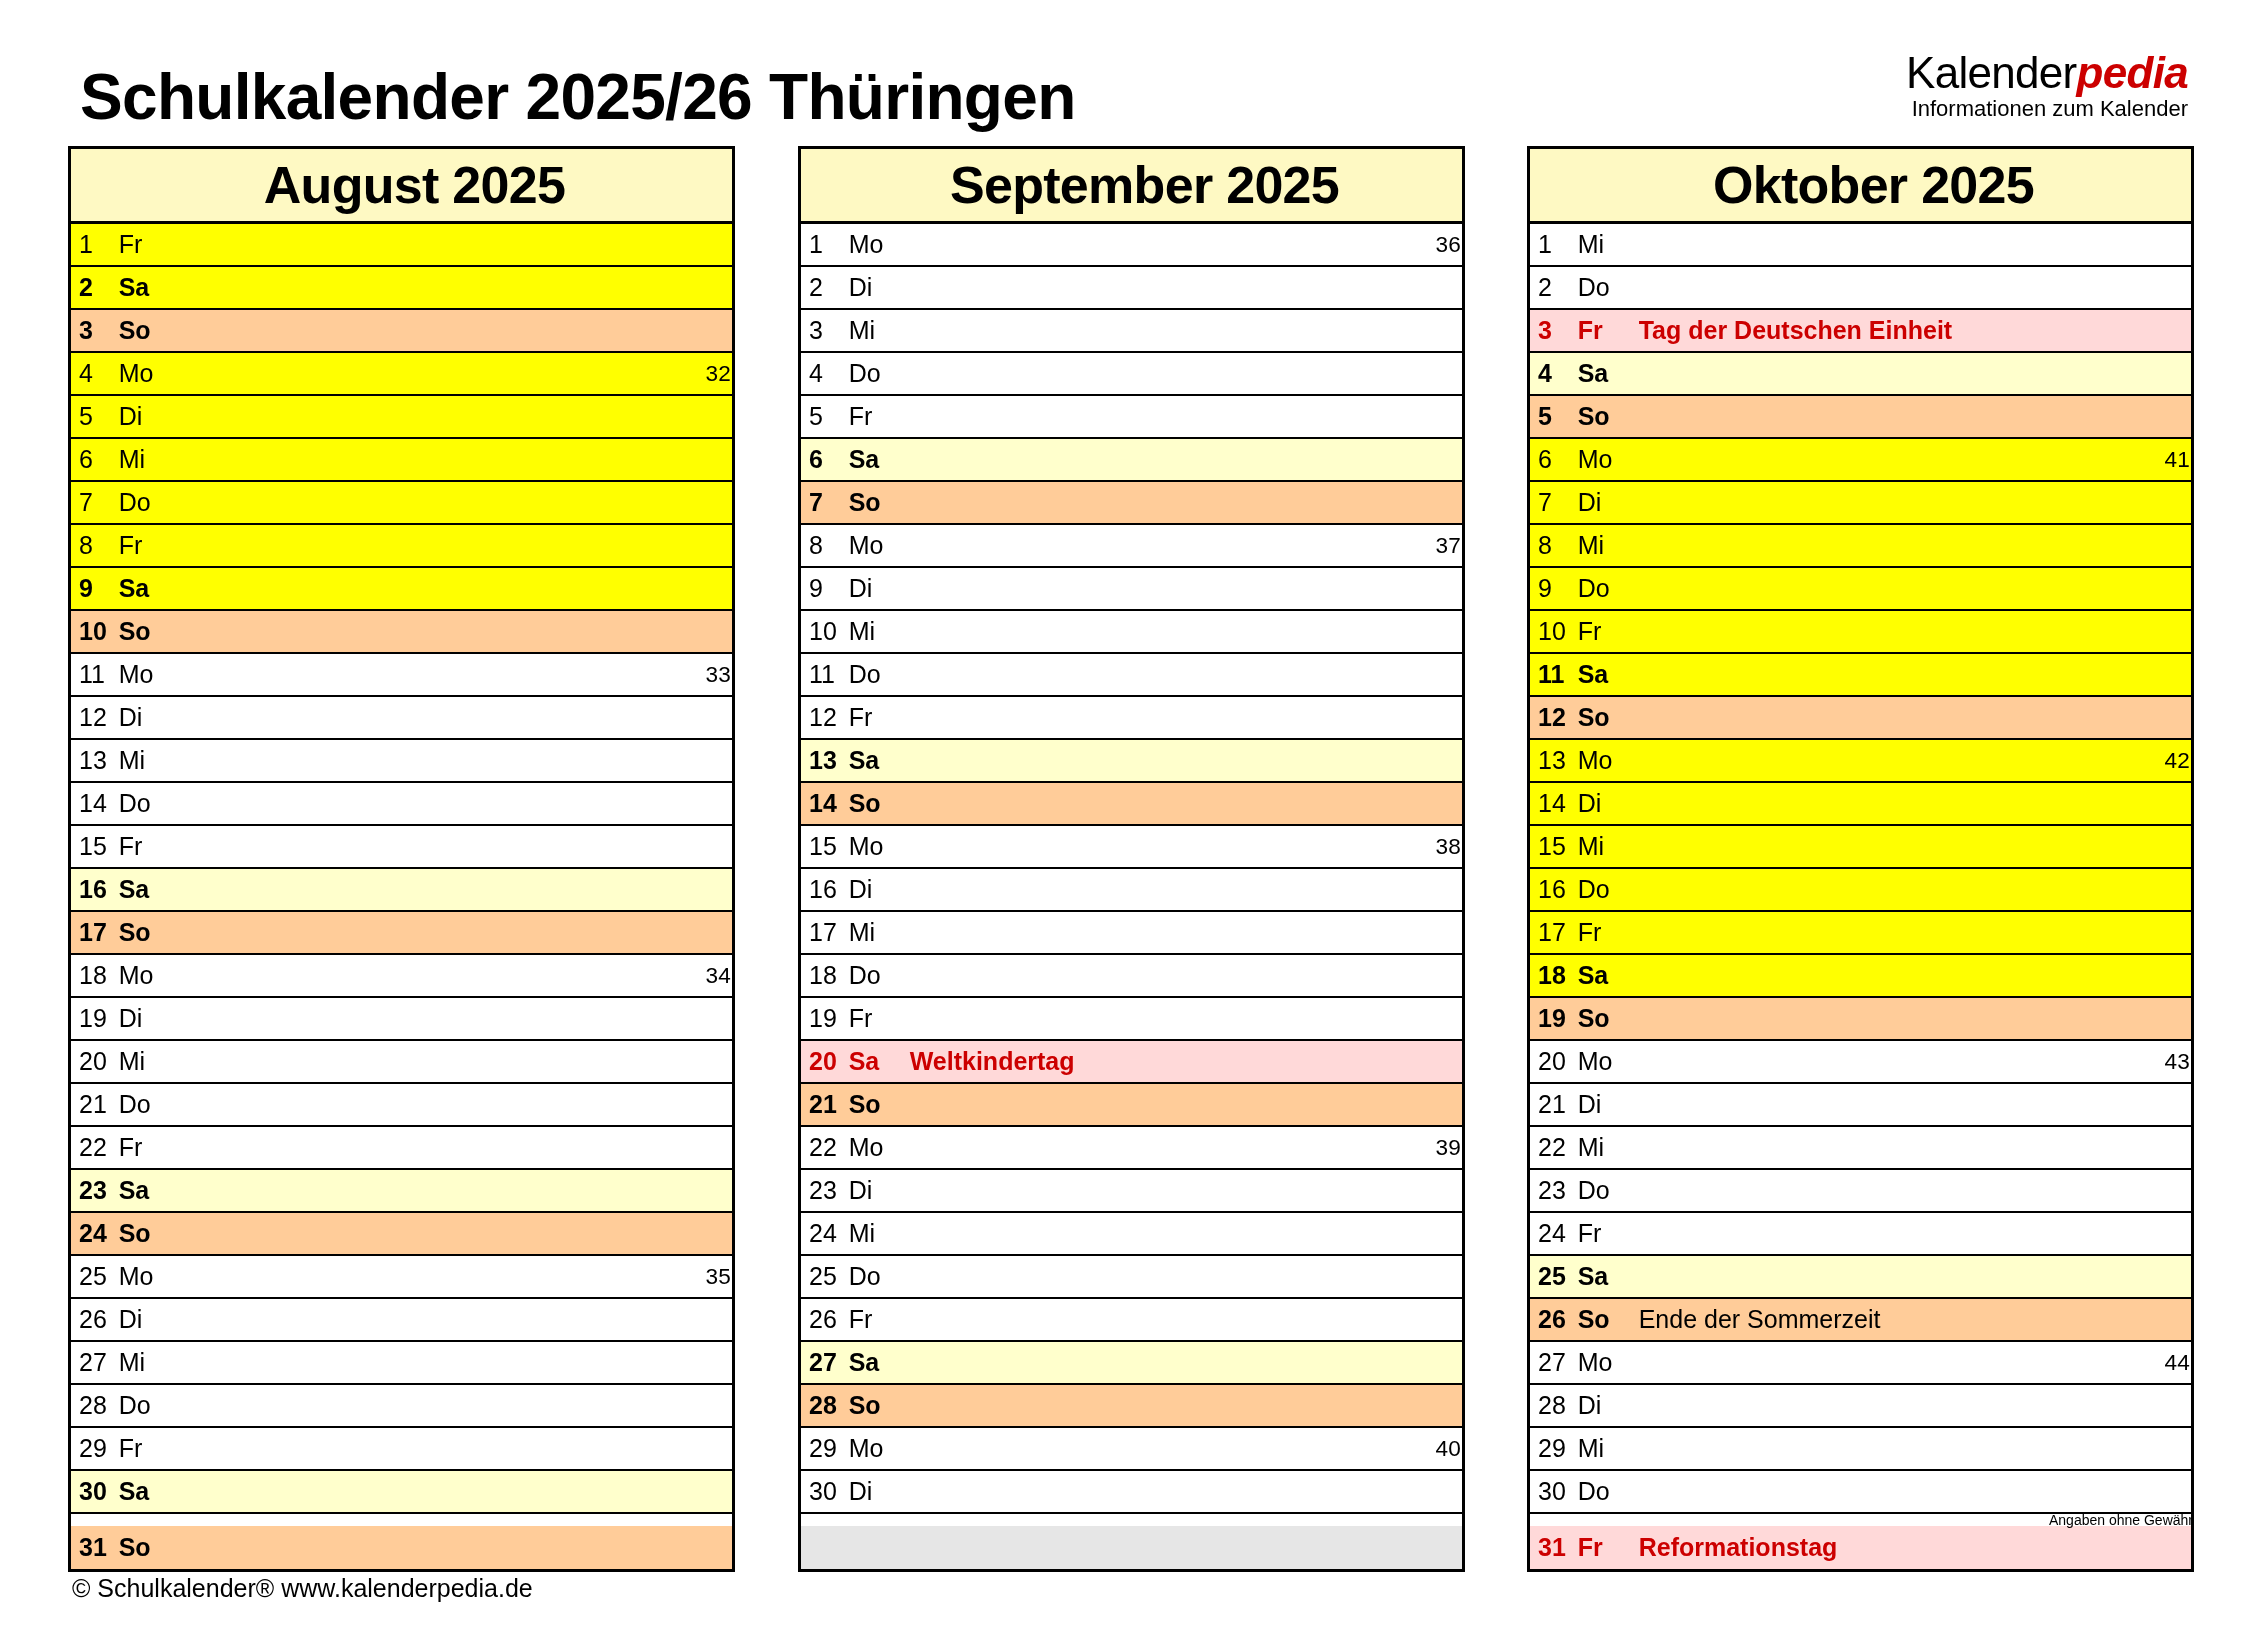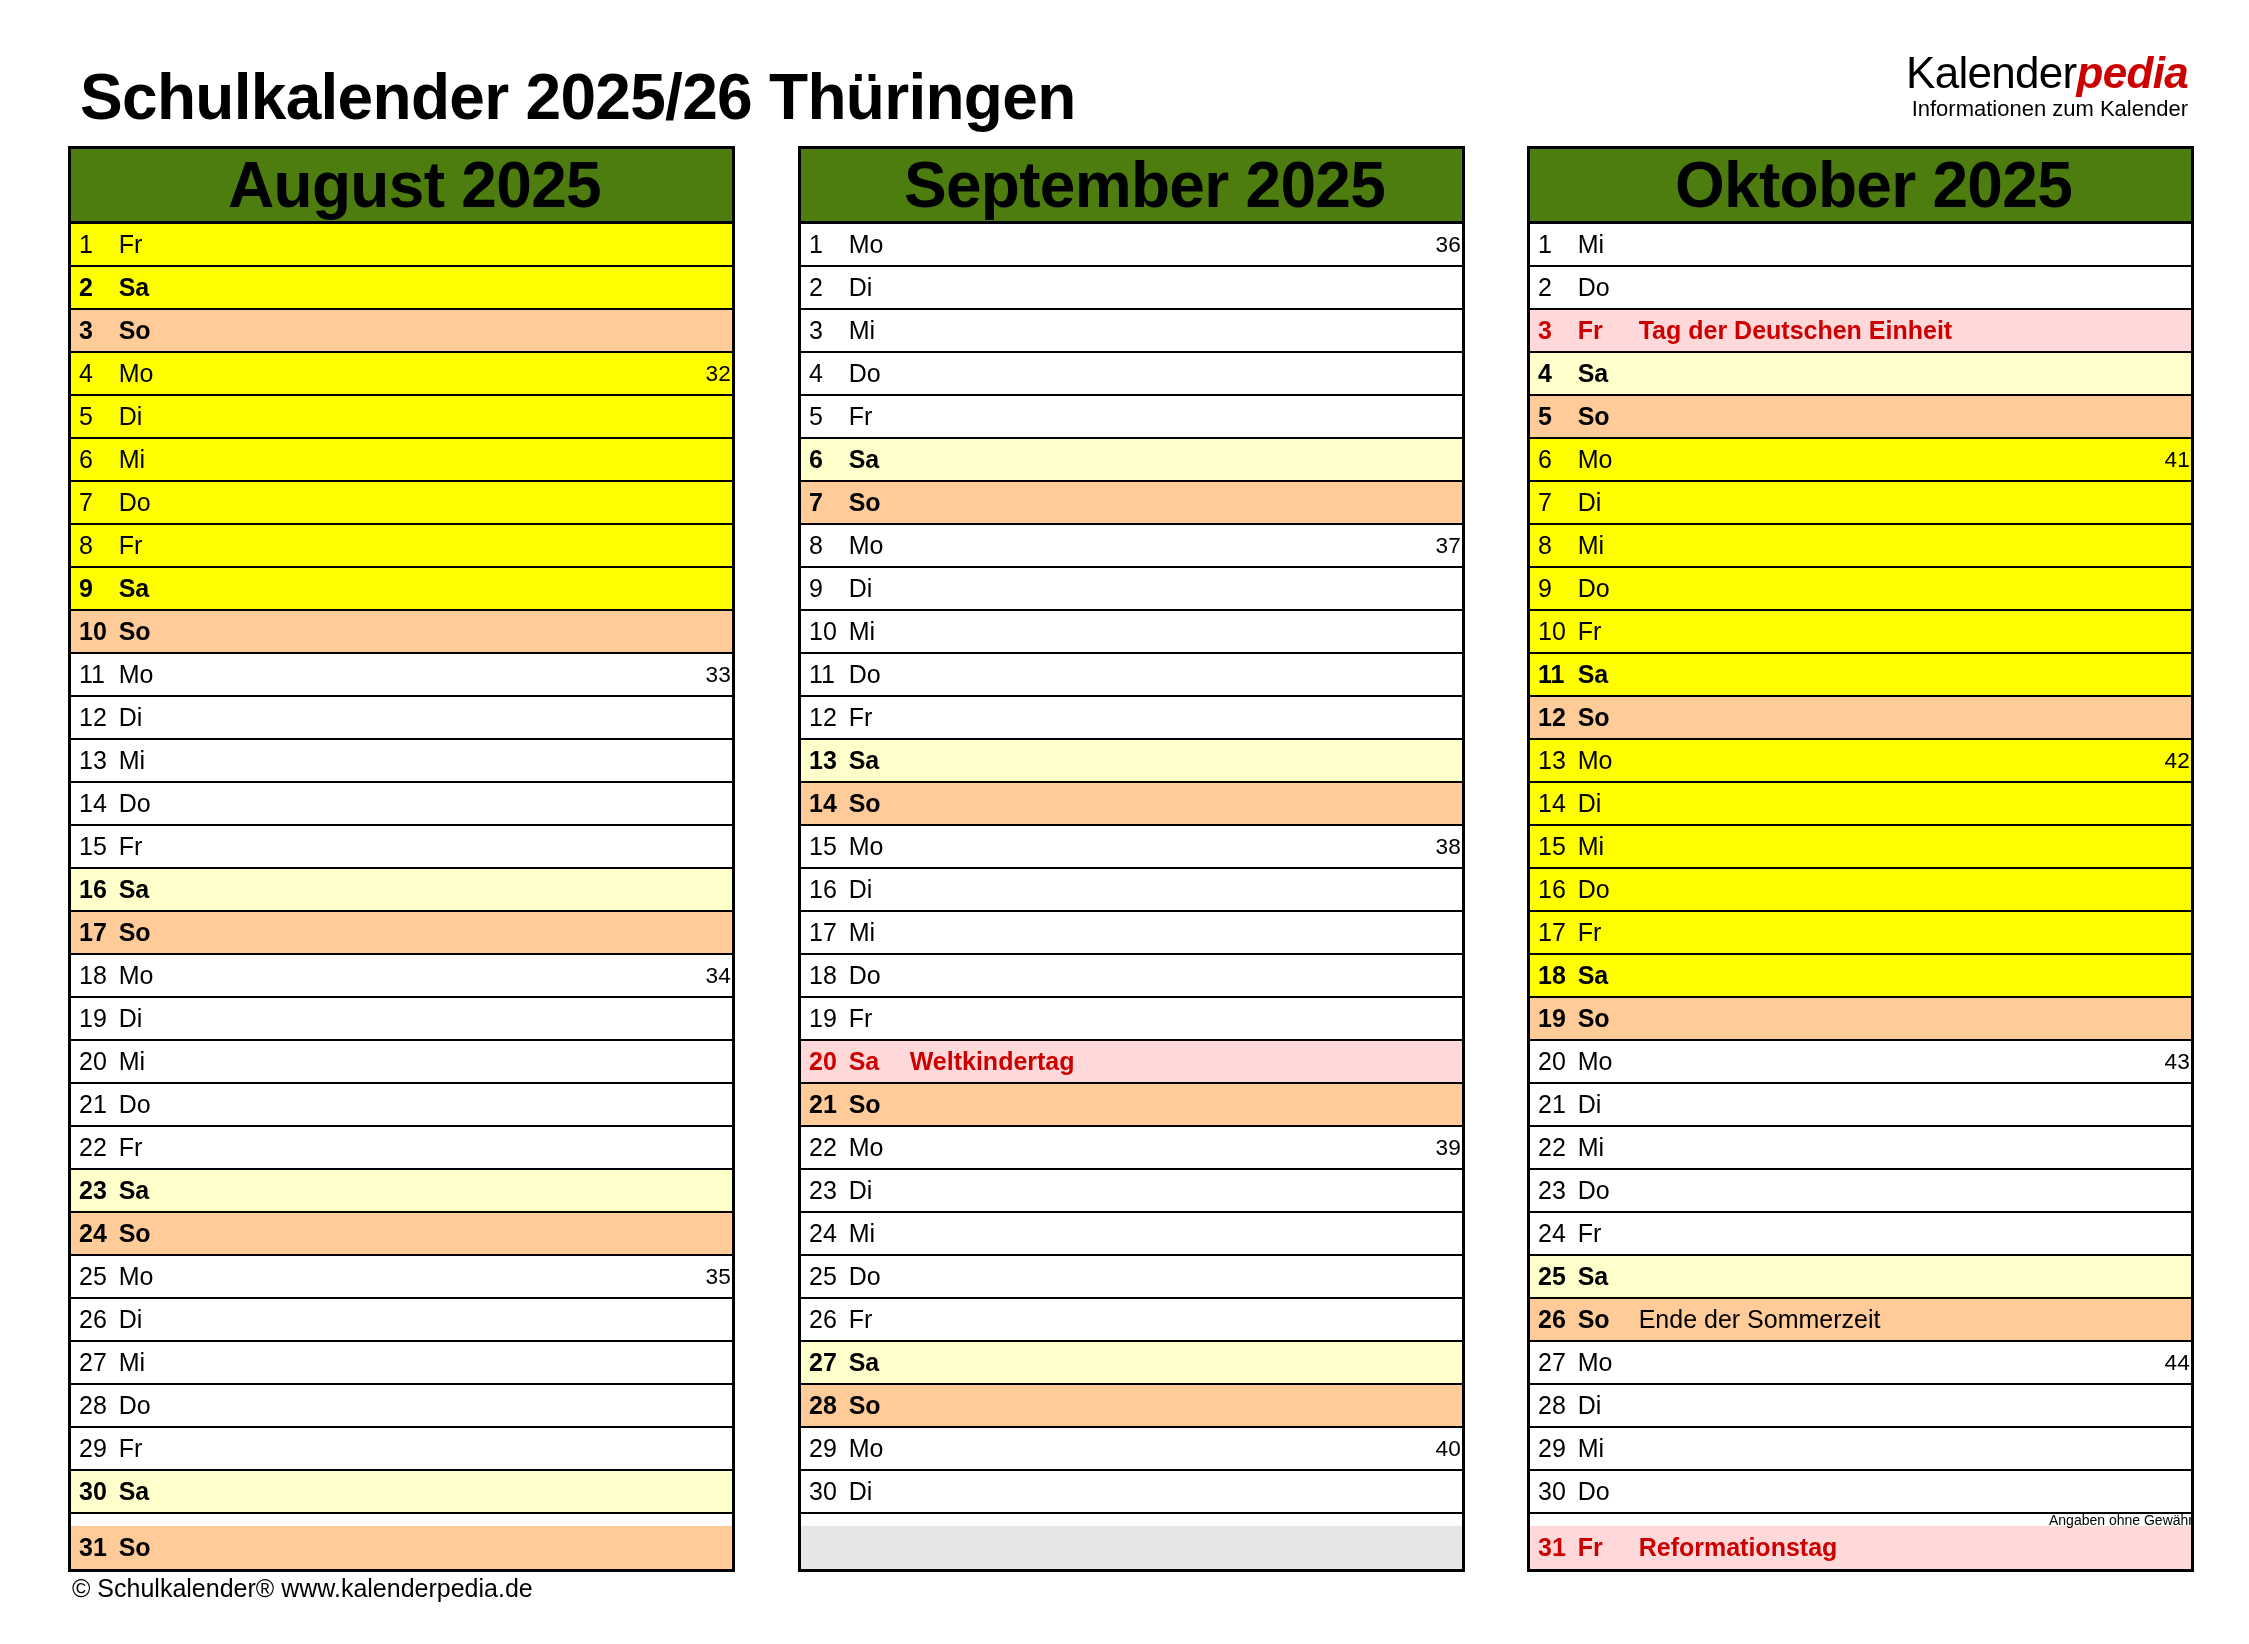--- a/index.html
+++ b/index.html
@@ -13,23 +13,23 @@
   }
   .logo { position: absolute; right: 62px; top: 51px; text-align: right; }
   .logo-main { font-size: 44px; line-height: 1; letter-spacing: -0.7px; }
   .logo-main .pedia { color: #cc0000; font-weight: bold; font-style: italic; }
   .logo-sub { font-size: 22px; line-height: 1.15; margin-top: 1.3px; text-align: right; }
   .month {
     position: absolute; top: 146px; width: 667px;
     border: 3.3px solid #000; box-sizing: border-box;
   }
   .month-header {
-    height: 72px; background: #4d7c0f; border-bottom: 3.3px solid #000;
+    height: 72px; background: #fef9c3; border-bottom: 3.3px solid #000;
     display: flex; align-items: center; justify-content: center;
-    font-size: 64px; font-weight: bold; letter-spacing: -0.7px; padding-left: 26px;
+    font-size: 52px; font-weight: bold; letter-spacing: -0.7px; padding-left: 26px;
   }
   .row {
     height: 43px; box-sizing: border-box; border-bottom: 2.7px solid #000;
     display: flex; align-items: center; position: relative;
     font-size: 25px; padding-left: 8px; white-space: nowrap;
   }
   .row:last-child { border-bottom: none; margin-top: 12px; }
   .row .day { width: 33px; text-align: left; }
   .row .wd { width: 53px; margin-left: 6.7px; }
   .row .note { margin-left: 8px; }

